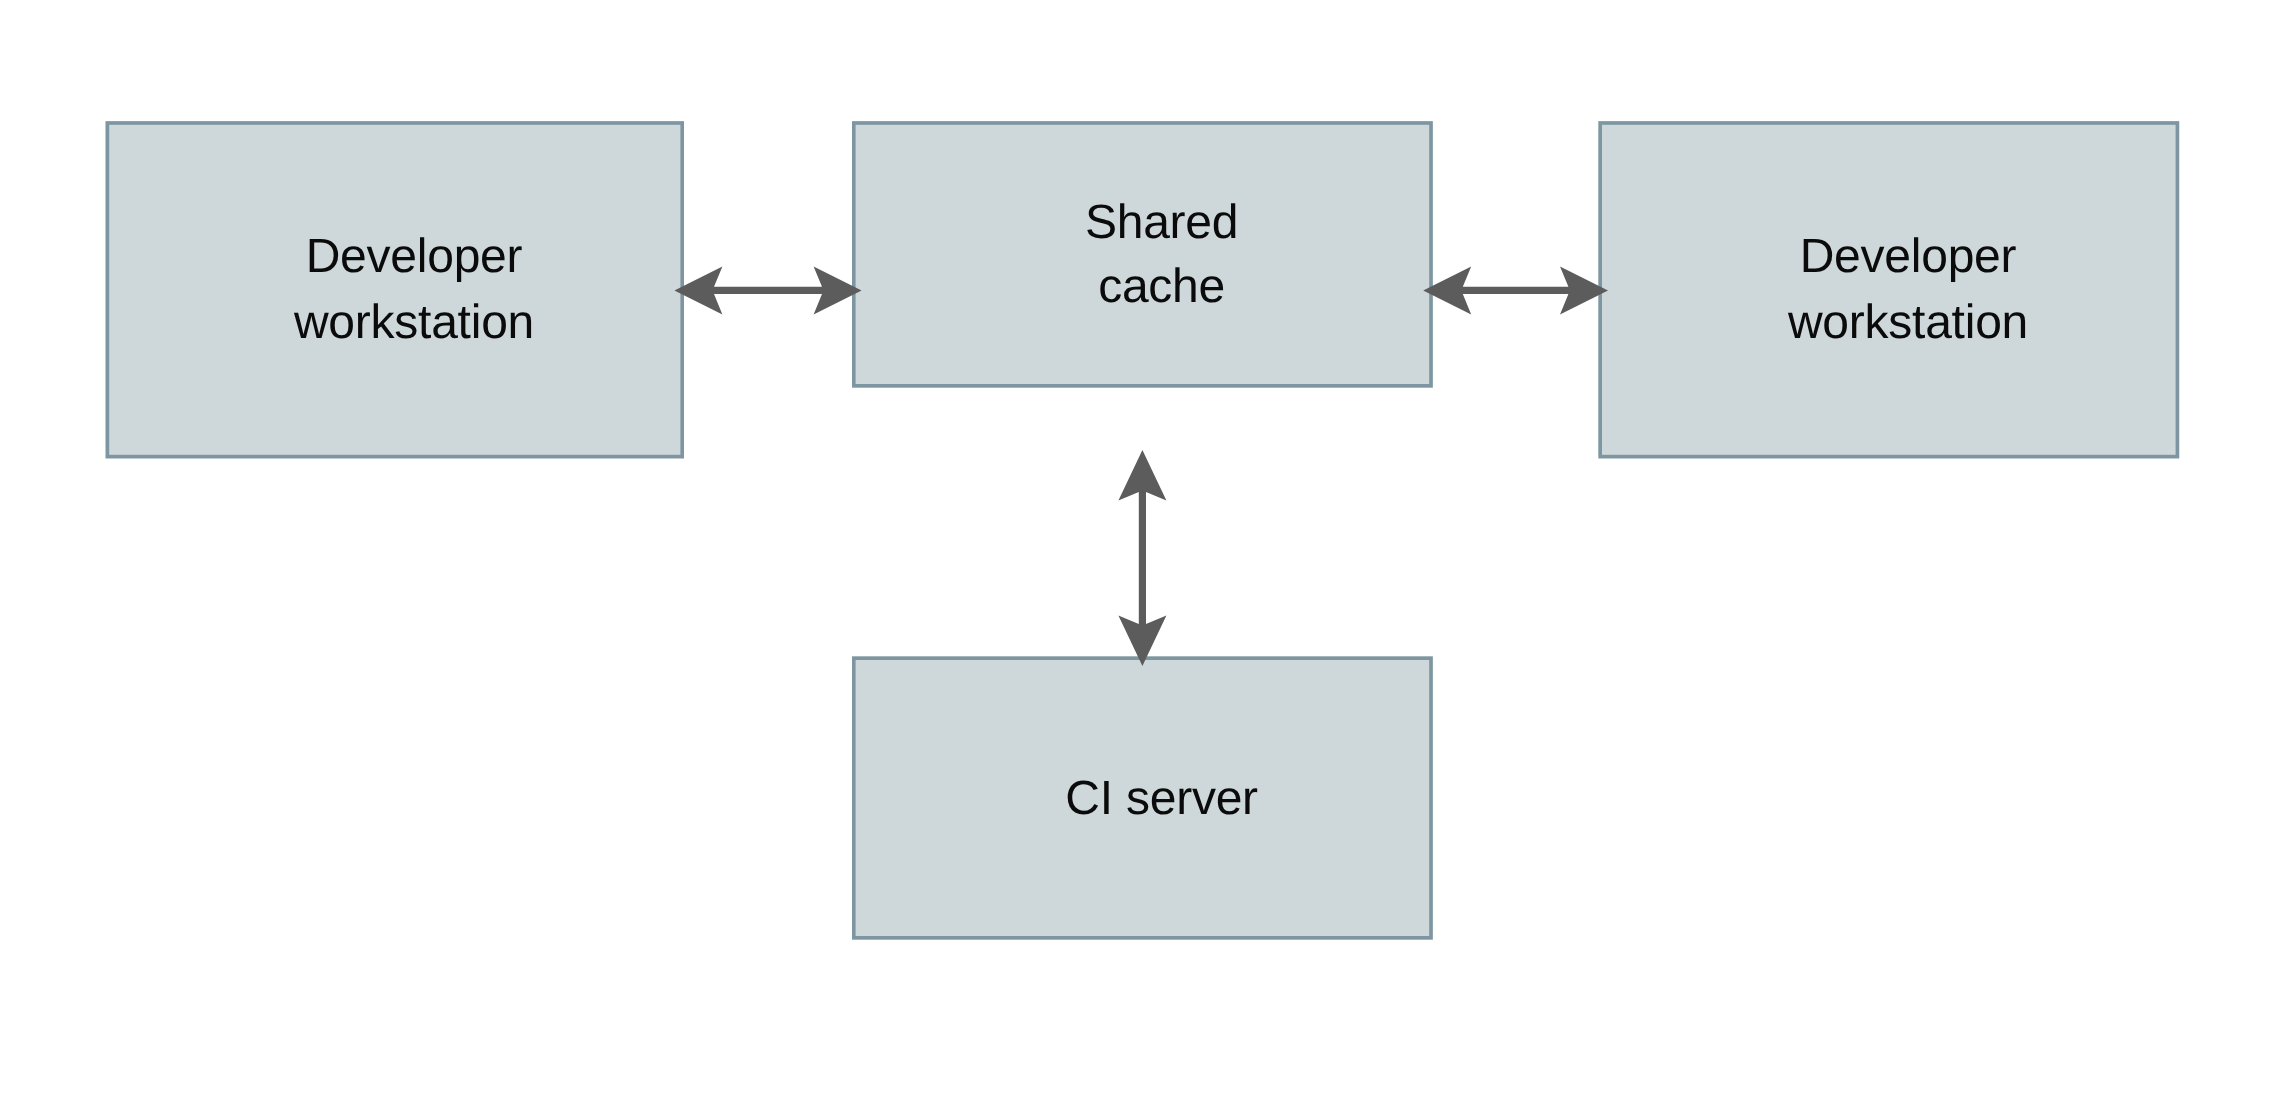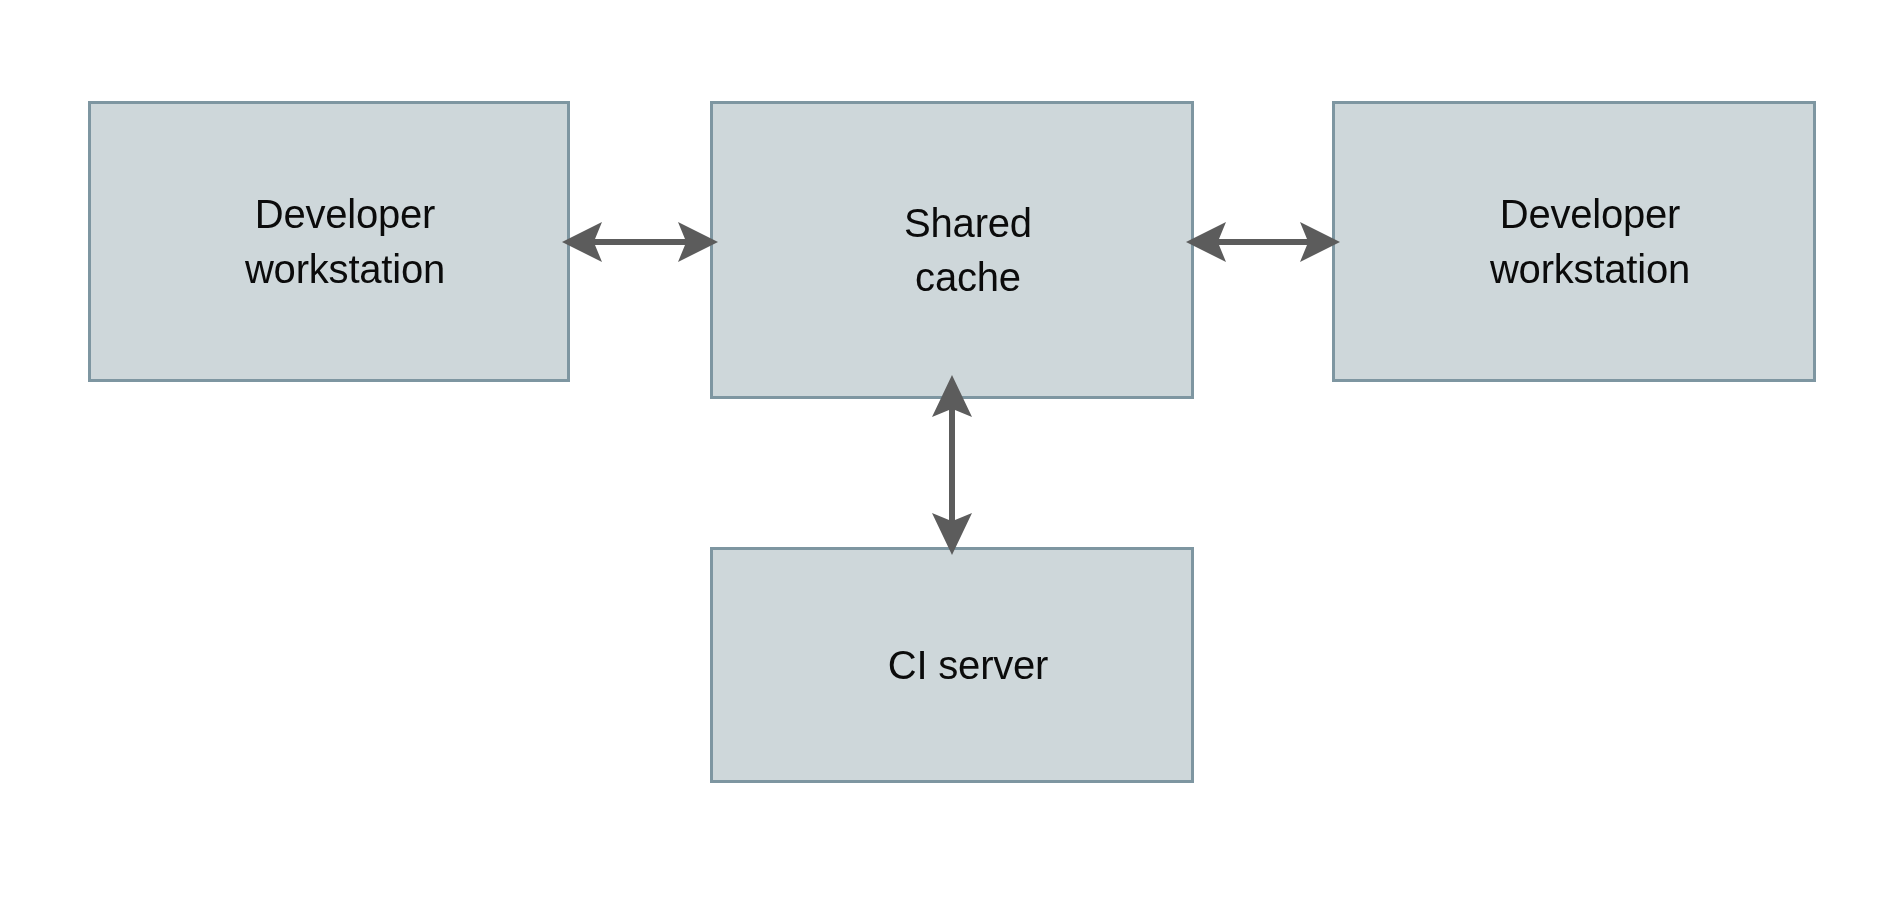--- a/index.html
+++ b/index.html
@@ -44,21 +44,21 @@
   .node-dev-left {
     left: 88px;
     top: 101px;
     width: 482px;
     height: 281px;
   }
   .node-shared-cache {
     left: 710px;
     top: 101px;
     width: 484px;
-    height: 298px;
+    height: 222px;
   }
   .node-dev-right {
     left: 1332px;
     top: 101px;
     width: 484px;
     height: 281px;
   }
   .node-ci-server {
     left: 710px;
     top: 547px;

